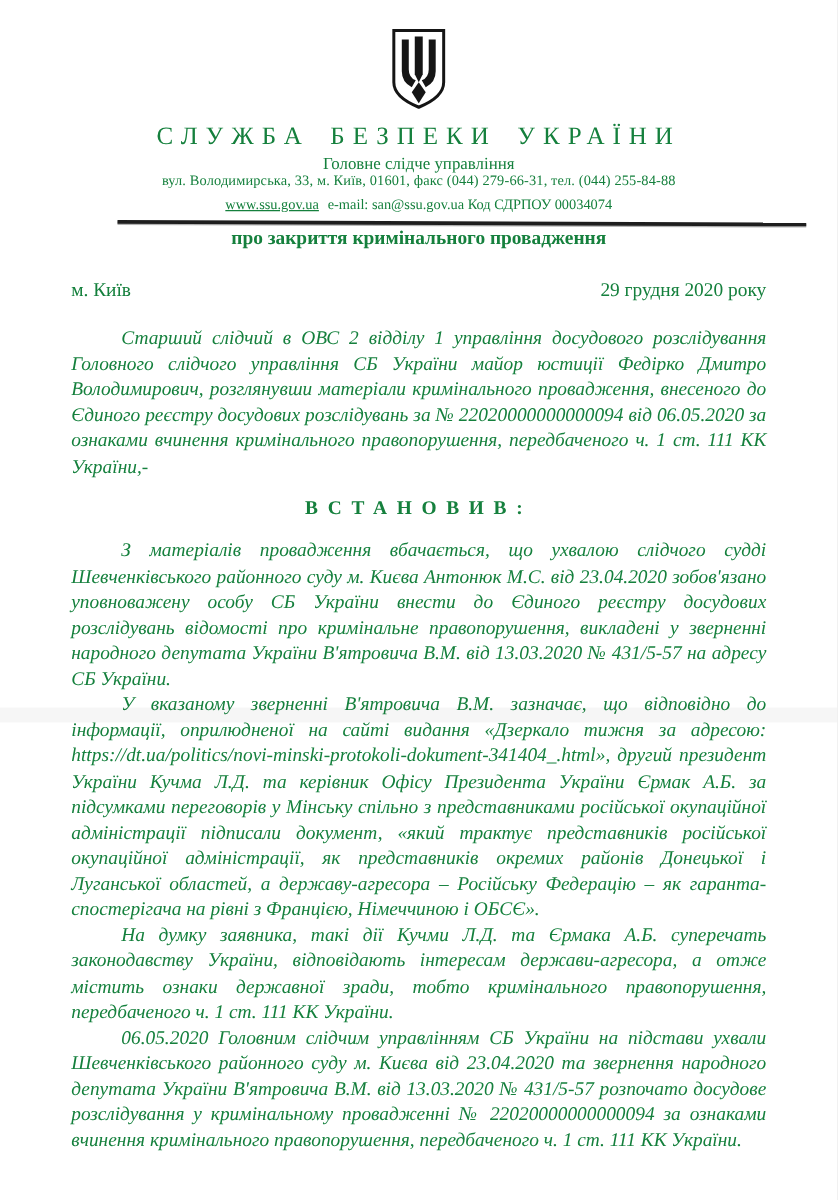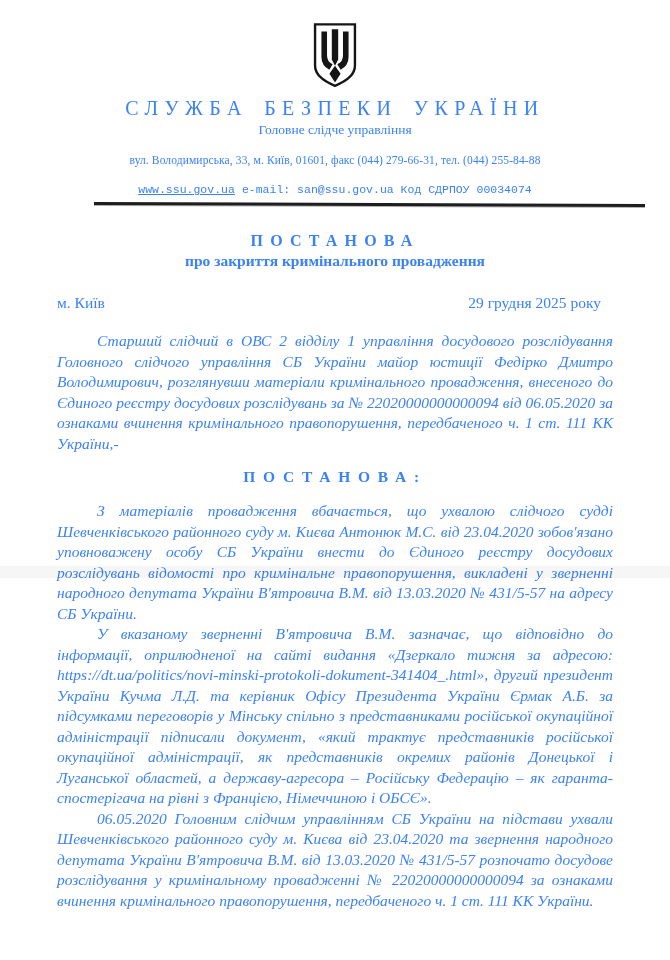--- a/index.html
+++ b/index.html
@@ -8,21 +8,21 @@
     background: #e8e8e8;
   }
   .page {
     position: relative;
     width: 670px;
     height: 960px;
     margin: 0 auto;
     background: #ffffff;
     overflow: hidden;
     font-family: "Liberation Serif", "DejaVu Serif", serif;
-    color: #3b82f6;
+    color: #15803d;
   }
   
   .scan-band {
     position: absolute;
     left: 0; right: 0;
     top: 566px;
     height: 12px;
     background: rgba(0,0,0,0.035);
     pointer-events: none;
   }
@@ -42,28 +42,27 @@
     letter-spacing: 0.32em;
     word-spacing: 0.25em;
     white-space: nowrap;
   }
   .dept {
     margin-top: 2px;
     font-size: 13.5px;
     font-weight: normal;
   }
   .addr {
-    margin-top: 16px;
+    margin-top: 0;
     font-size: 11.5px;
     letter-spacing: 0.01em;
   }
   .contact {
     font-size: 11.5px;
-    margin-top: 17px;
-    font-family: Liberation Mono, monospace;
+    margin-top: 7px;
   }
   .contact .site {
     text-decoration: underline;
     margin-right: 7px;
   }
   .rule {
     height: 3px;
     background: #1e1e1e;
     margin: 7px 25px 0 94px;
     transform: rotate(0.22deg);
@@ -82,21 +81,21 @@
   .doc-subtitle {
     margin-top: 2px;
     text-align: center;
     font-weight: bold;
     font-size: 15.5px;
   }
   .dateline {
     display: flex;
     justify-content: space-between;
     align-items: baseline;
-    margin: 24px 12px 19px 0;
+    margin: 24px 0 19px 0;
     font-size: 15.5px;
   }
   .para {
     margin: 0;
     font-size: 15.5px;
     line-height: 20.5px;
     text-align: justify;
     text-indent: 40px;
     font-style: italic;
   }
@@ -126,31 +125,31 @@
     <div class="org-name">СЛУЖБА БЕЗПЕКИ УКРАЇНИ</div>
     <div class="dept">Головне слідче управління</div>
     <div class="addr">вул. Володимирська, 33,  м. Київ, 01601,  факс (044) 279-66-31,  тел. (044) 255-84-88</div>
     <div class="contact">
       <span class="site">www.ssu.gov.ua</span><span>e-mail: san@ssu.gov.ua  Код СДРПОУ 00034074</span>
     </div>
     <div class="rule"></div>
   </header>
 
   <main>
-    <div class="doc-title">ПОСТАНОВА</div>
     <div class="doc-subtitle">про закриття кримінального провадження</div>
 
     <div class="dateline">
       <span>м. Київ</span>
-      <span>29 грудня  2025 року</span>
+      <span>29 грудня  2020 року</span>
     </div>
 
     <p class="para">Старший слідчий в ОВС 2 відділу 1 управління досудового розслідування Головного слідчого управління СБ України майор юстиції Федірко Дмитро Володимирович, розглянувши матеріали кримінального провадження, внесеного до Єдиного реєстру досудових розслідувань за № 22020000000000094 від 06.05.2020 за ознаками вчинення кримінального правопорушення, передбаченого ч. 1 ст. 111 КК України,-</p>
 
-    <div class="established">ПОСТАНОВА:</div>
+    <div class="established">ВСТАНОВИВ:</div>
 
     <p class="para">З матеріалів провадження вбачається, що ухвалою слідчого судді Шевченківського районного суду м. Києва Антонюк М.С. від 23.04.2020 зобов'язано уповноважену особу СБ України внести до Єдиного реєстру досудових розслідувань відомості про кримінальне правопорушення, викладені у зверненні народного депутата України В'ятровича В.М. від 13.03.2020 № 431/5-57 на адресу СБ України.</p>
     <p class="para">У вказаному зверненні В'ятровича В.М. зазначає, що відповідно до інформації, оприлюдненої на сайті видання «Дзеркало тижня за адресою: https://dt.ua/politics/novi-minski-protokoli-dokument-341404_.html», другий президент України Кучма Л.Д. та керівник Офісу Президента України Єрмак А.Б. за підсумками переговорів у Мінську спільно з представниками російської окупаційної адміністрації підписали документ, «який трактує представників російської окупаційної адміністрації, як представників окремих районів Донецької і Луганської областей, а державу-агресора – Російську Федерацію – як гаранта-спостерігача на рівні з Францією, Німеччиною і ОБСЄ».</p>
+    <p class="para">На думку заявника, такі дії Кучми Л.Д. та Єрмака А.Б. суперечать законодавству України, відповідають інтересам держави-агресора, а отже містить ознаки державної зради, тобто кримінального правопорушення, передбаченого ч. 1 ст. 111 КК України.</p>
     <p class="para">06.05.2020 Головним слідчим управлінням СБ України на підстави ухвали Шевченківського районного суду м. Києва від 23.04.2020 та звернення народного депутата України В'ятровича В.М. від 13.03.2020 № 431/5-57 розпочато досудове розслідування у кримінальному провадженні № 22020000000000094 за ознаками вчинення кримінального правопорушення, передбаченого ч. 1 ст. 111 КК України.</p>
   </main>
 
   <div class="scan-band"></div>
 </div>
 
 </body></html>

